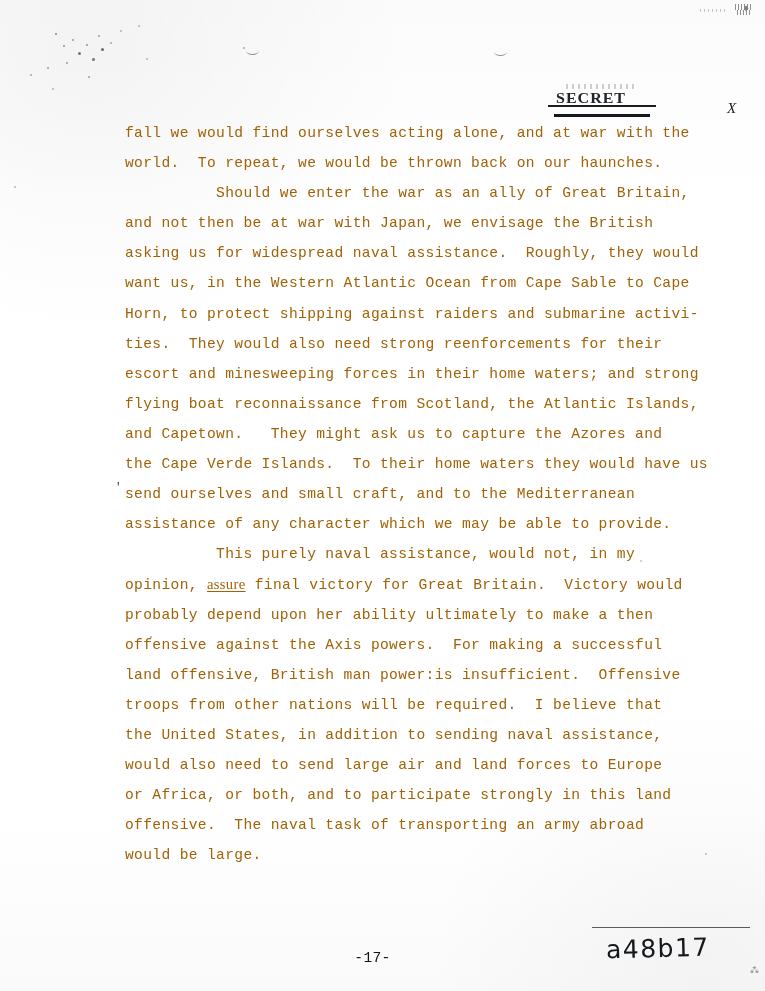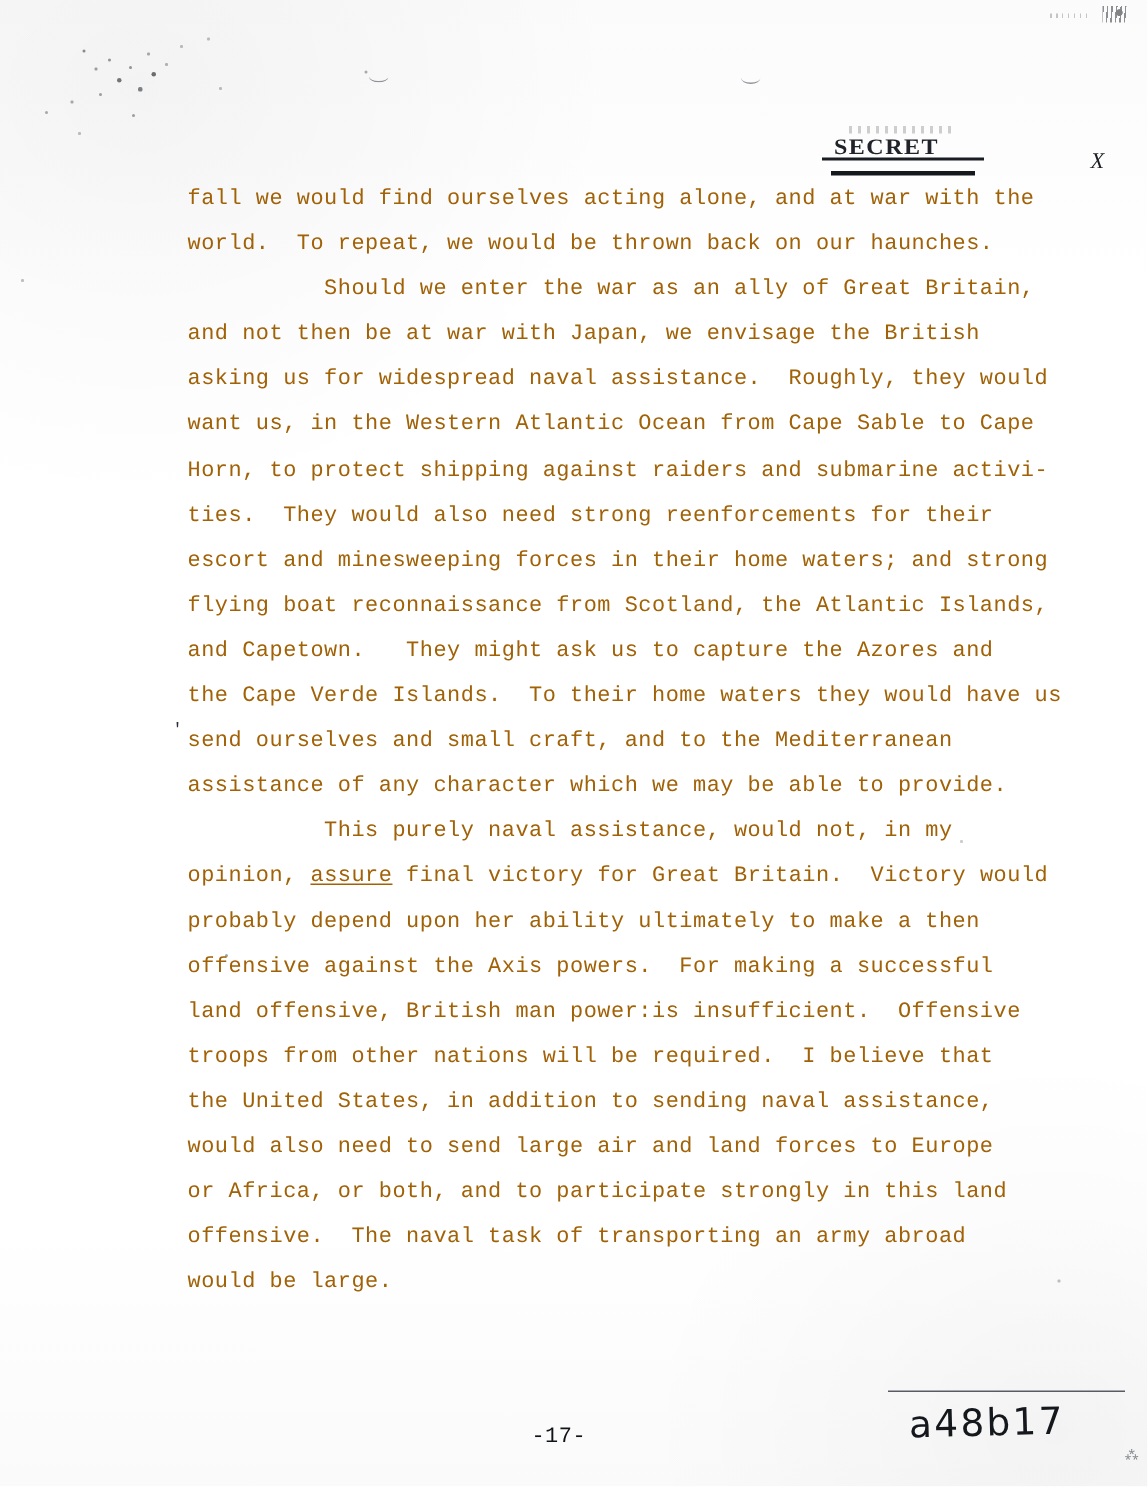--- a/index.html
+++ b/index.html
@@ -99,20 +99,21 @@
     height: 30.1px;
     font-size: 14.6px;
     line-height: 30.1px;
     color: #a16207;
     white-space: pre;
     letter-spacing: 0.35px;
   }
   .line .u {
     text-decoration: underline;
     text-underline-offset: 2px;
+    font-family: Liberation Serif, serif;
   }
 
   
   #page-number {
     position: absolute;
     left: 0;
     top: 950px;
     width: 765px;
     text-align: center;
     font-size: 14.6px;

